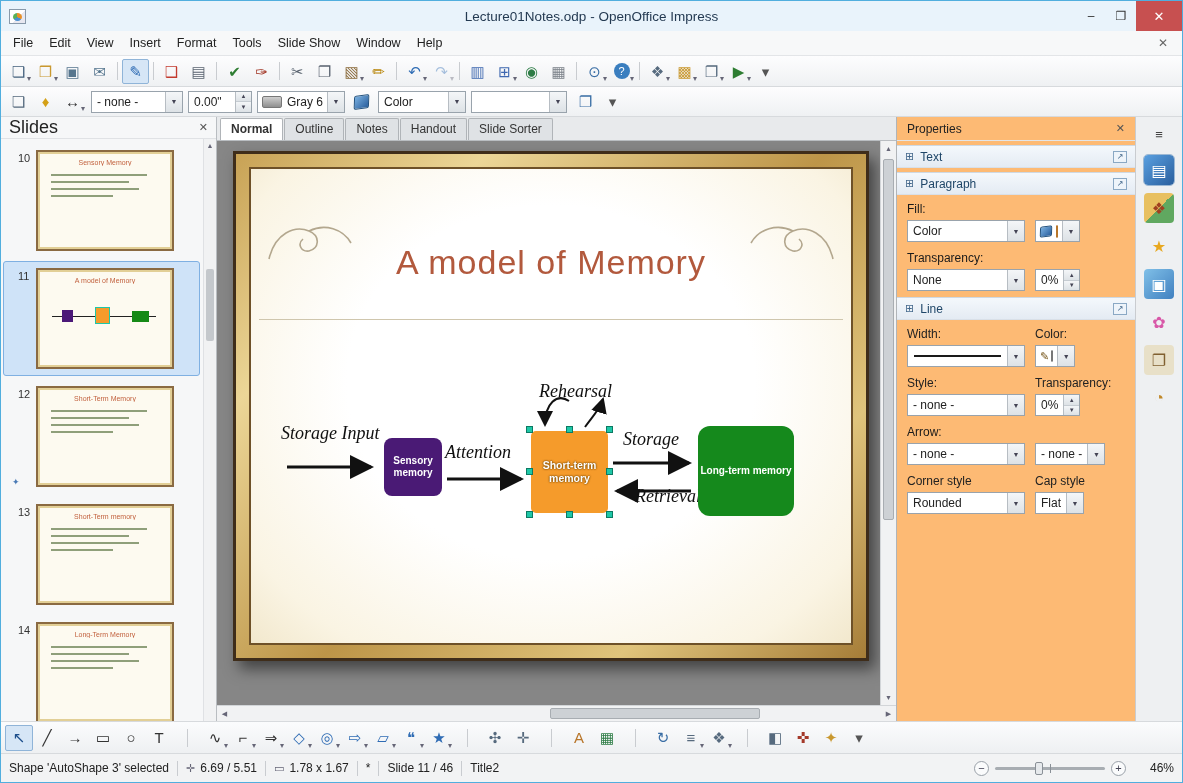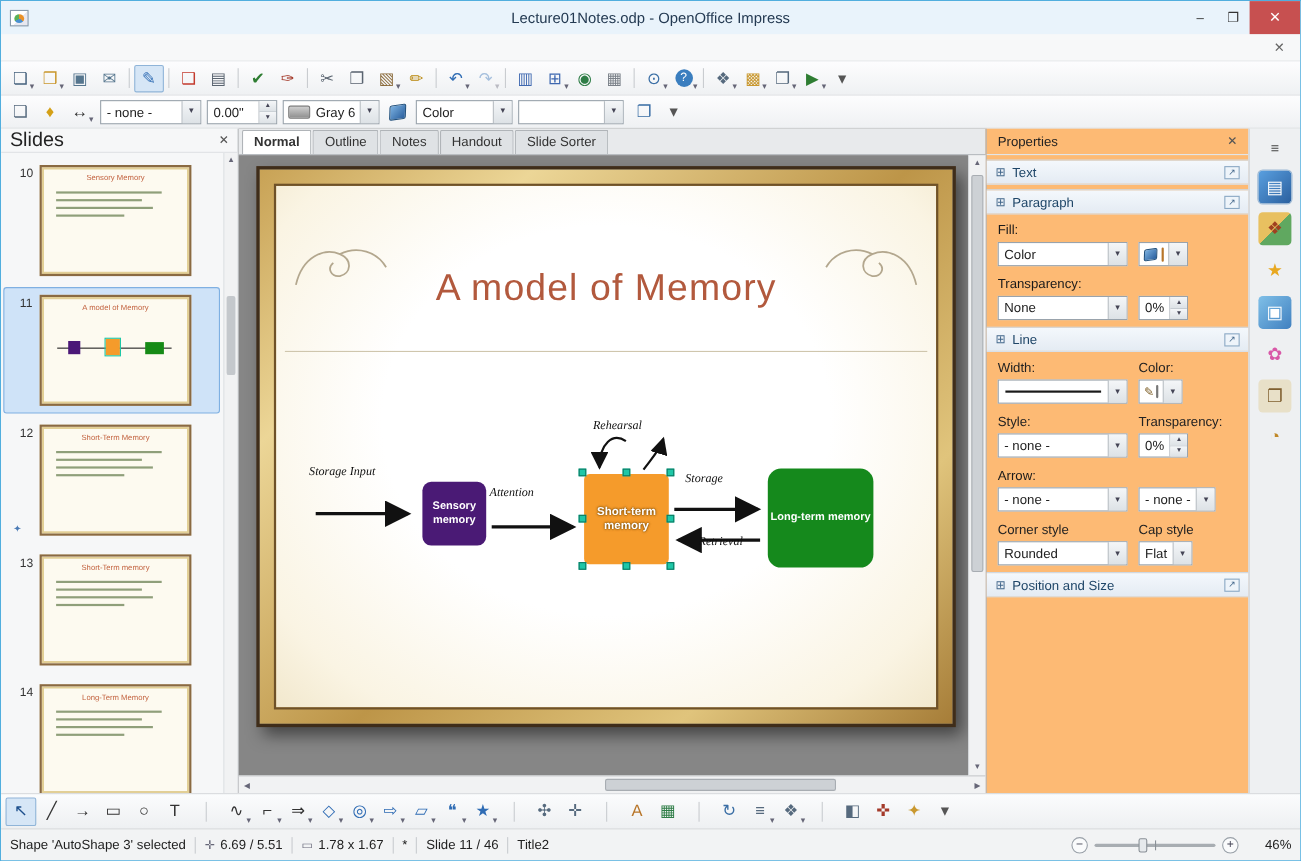--- a/index.html
+++ b/index.html
@@ -111,21 +111,21 @@
 
 
 .page{position:absolute;left:16px;top:10px;width:636px;height:510px;border:3px solid #3f2d1a;background:linear-gradient(135deg,#c8a255,#ecd697 22%,#bd9548 52%,#e0c47c 78%,#a67d38);box-shadow:6px 8px 14px rgba(0,0,0,.5);padding:13px}
 .page-inner{width:100%;height:100%;border:2px solid #6e5128;background:radial-gradient(ellipse at 50% 45%,#ffffff 48%,#faf4e3 84%,#f2e8cd);position:relative}
 .slide-title{position:absolute;top:74px;left:0;right:0;text-align:center;font-size:34px;letter-spacing:1px;color:#b2593d}
 .title-sep{position:absolute;top:150px;left:8px;right:8px;height:1px;background:#cfc6ad}
 .flourish{position:absolute;top:50px;width:90px;height:46px;color:#b3a78e}
 .flourish.left{left:14px}
 .flourish.right{right:14px;transform:scaleX(-1)}
 .diagram-svg{position:absolute;inset:0;pointer-events:none}
-.dlabel{position:absolute;font-family:"Liberation Serif","DejaVu Serif",serif;font-style:italic;font-size:11px;color:#101010;white-space:nowrap}
+.dlabel{position:absolute;font-family:"Liberation Serif","DejaVu Serif",serif;font-style:italic;font-size:18px;color:#101010;white-space:nowrap}
 #lbl-sensory{left:30px;top:254px}
 #lbl-attention{left:194px;top:273px}
 #lbl-rehearsal{left:288px;top:212px}
 #lbl-storage{left:372px;top:260px}
 #lbl-retrieval{left:384px;top:317px}
 .dbox{position:absolute;display:flex;align-items:center;justify-content:center;text-align:center;color:#fff;font-weight:bold;font-size:10px;line-height:1.25;padding:2px}
 #box-sensory{left:133px;top:269px;width:58px;height:58px;background:#4a1a75;border-radius:8px}
 #box-short{left:280px;top:262px;width:77px;height:82px;background:#f59b2b;border-radius:5px;font-size:10.5px;text-shadow:0 0 2px #7a4a00,0 0 2px #7a4a00}
 #box-long{left:447px;top:257px;width:96px;height:90px;background:#15891c;border-radius:12px}
 .handle{position:absolute;width:7px;height:7px;background:#1ec7a7;border:1px solid #0c7a63}
@@ -187,20 +187,31 @@
     <div class="appicon"></div>
     <div class="title">Lecture01Notes.odp - OpenOffice Impress</div>
     <div class="winbtns">
       <div class="wbtn">–</div>
       <div class="wbtn">❐</div>
       <div class="wbtn close">✕</div>
     </div>
   </div>
 
   <div class="menubar">
+    <div class="menu-items">
+        <span class="menu-item">File</span>
+        <span class="menu-item">Edit</span>
+        <span class="menu-item">View</span>
+        <span class="menu-item">Insert</span>
+        <span class="menu-item">Format</span>
+        <span class="menu-item">Tools</span>
+        <span class="menu-item">Slide Show</span>
+        <span class="menu-item">Window</span>
+        <span class="menu-item">Help</span>
+      </div>
     <span class="menu-close"></span>
   </div>
 
   <div class="toolbar t1">
     <div class="tbrow">
         <span class="tbi caret" style="color: rgb(70, 98, 126);">
           <i class="g">❏</i>
         </span>
         <span class="tbi caret" style="color: rgb(201, 152, 47);">
           <i class="g">❒</i>
@@ -595,25 +606,20 @@
         <div class="combo w118">
           <span class="cv">Rounded</span>
           <span class="cbtn"></span>
         </div>
         <div class="combo c2">
           <span class="cv">Flat</span>
           <span class="cbtn"></span>
         </div>
       </div>
 
-      <div class="psec">
-        <i class="pexp"></i>
-        <span class="ptitle">Position and Size</span>
-        <span class="plaunch"></span>
-      </div>
     </div>
 
     <div class="side-strip">
       <div class="strip-host">
           <span class="sbi menu" style="color: rgb(68, 68, 68);">
             <i class="g">≡</i>
           </span>
           <span class="sbi active" style="color: rgb(255, 255, 255); background: linear-gradient(135deg, rgb(90, 160, 224), rgb(42, 95, 158));">
             <i class="g">▤</i>
           </span>

